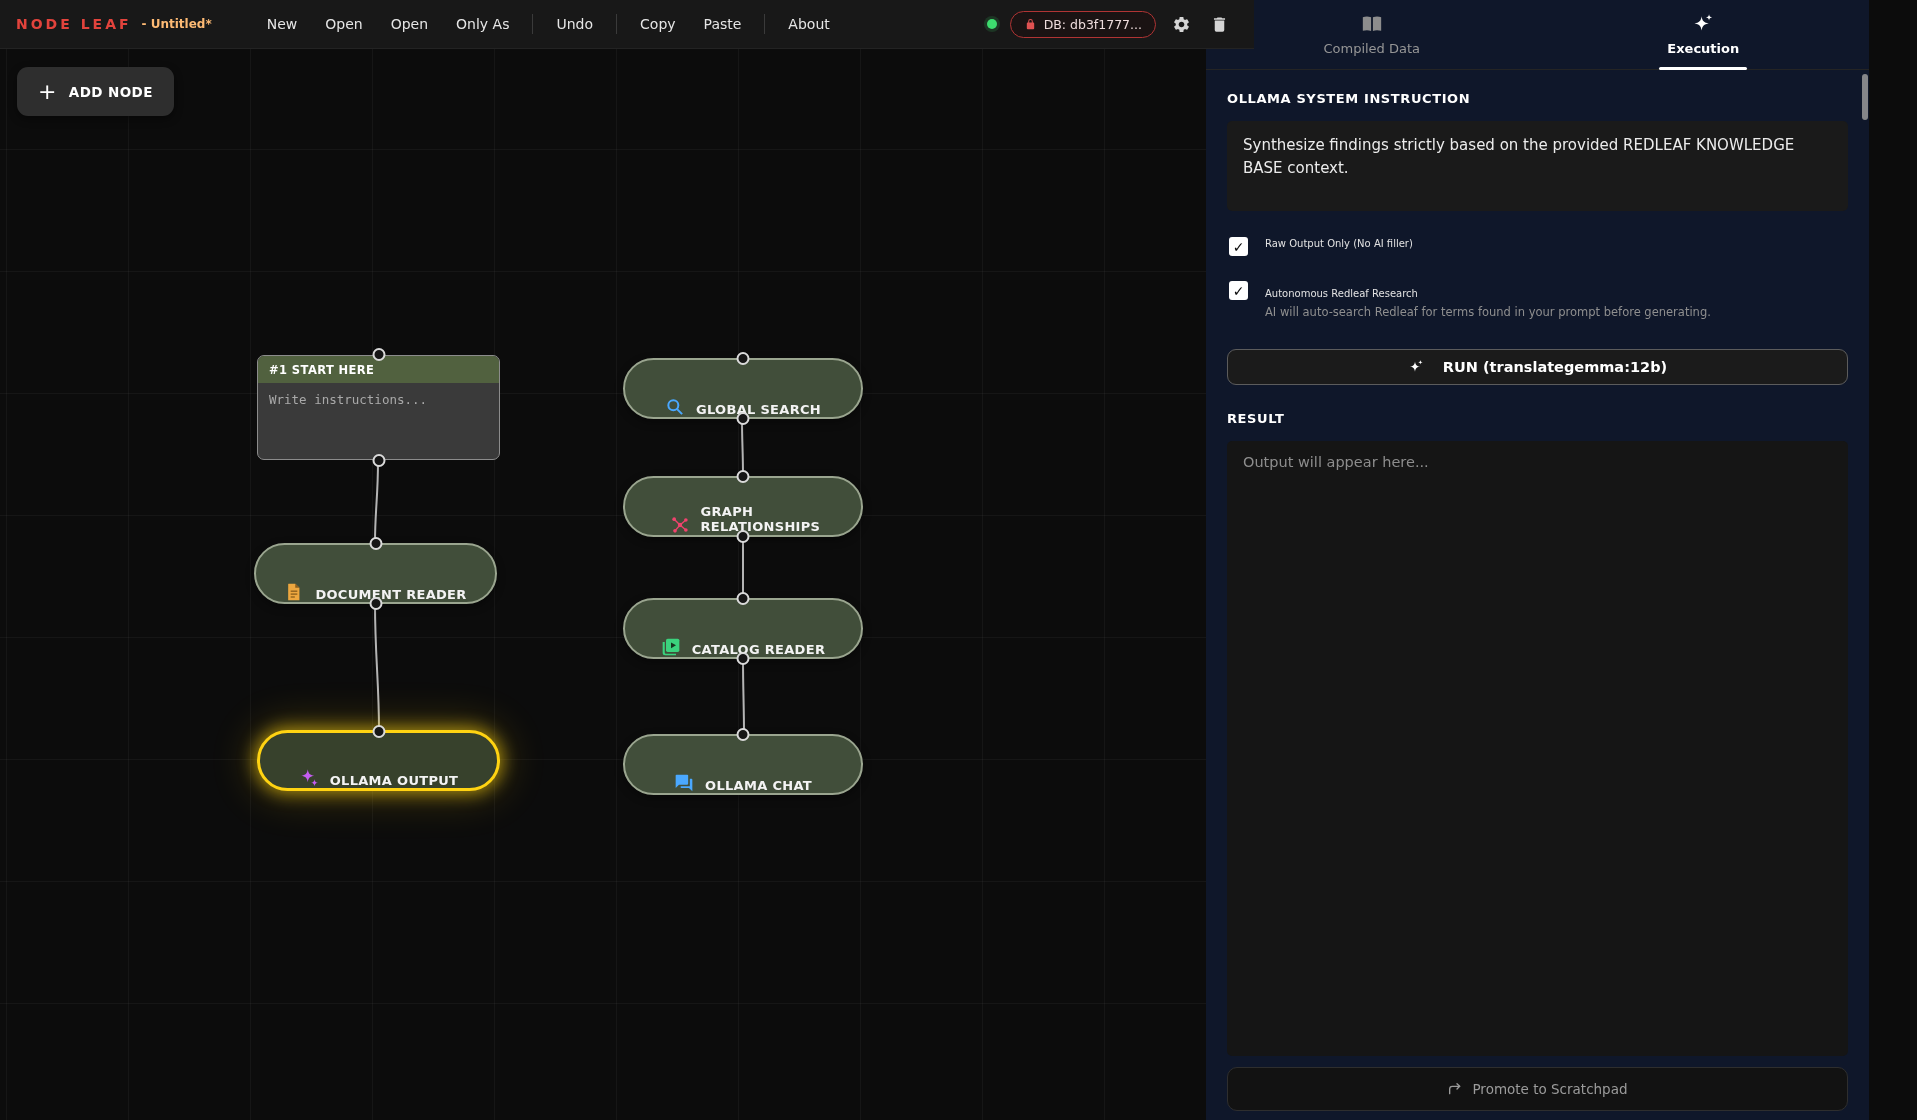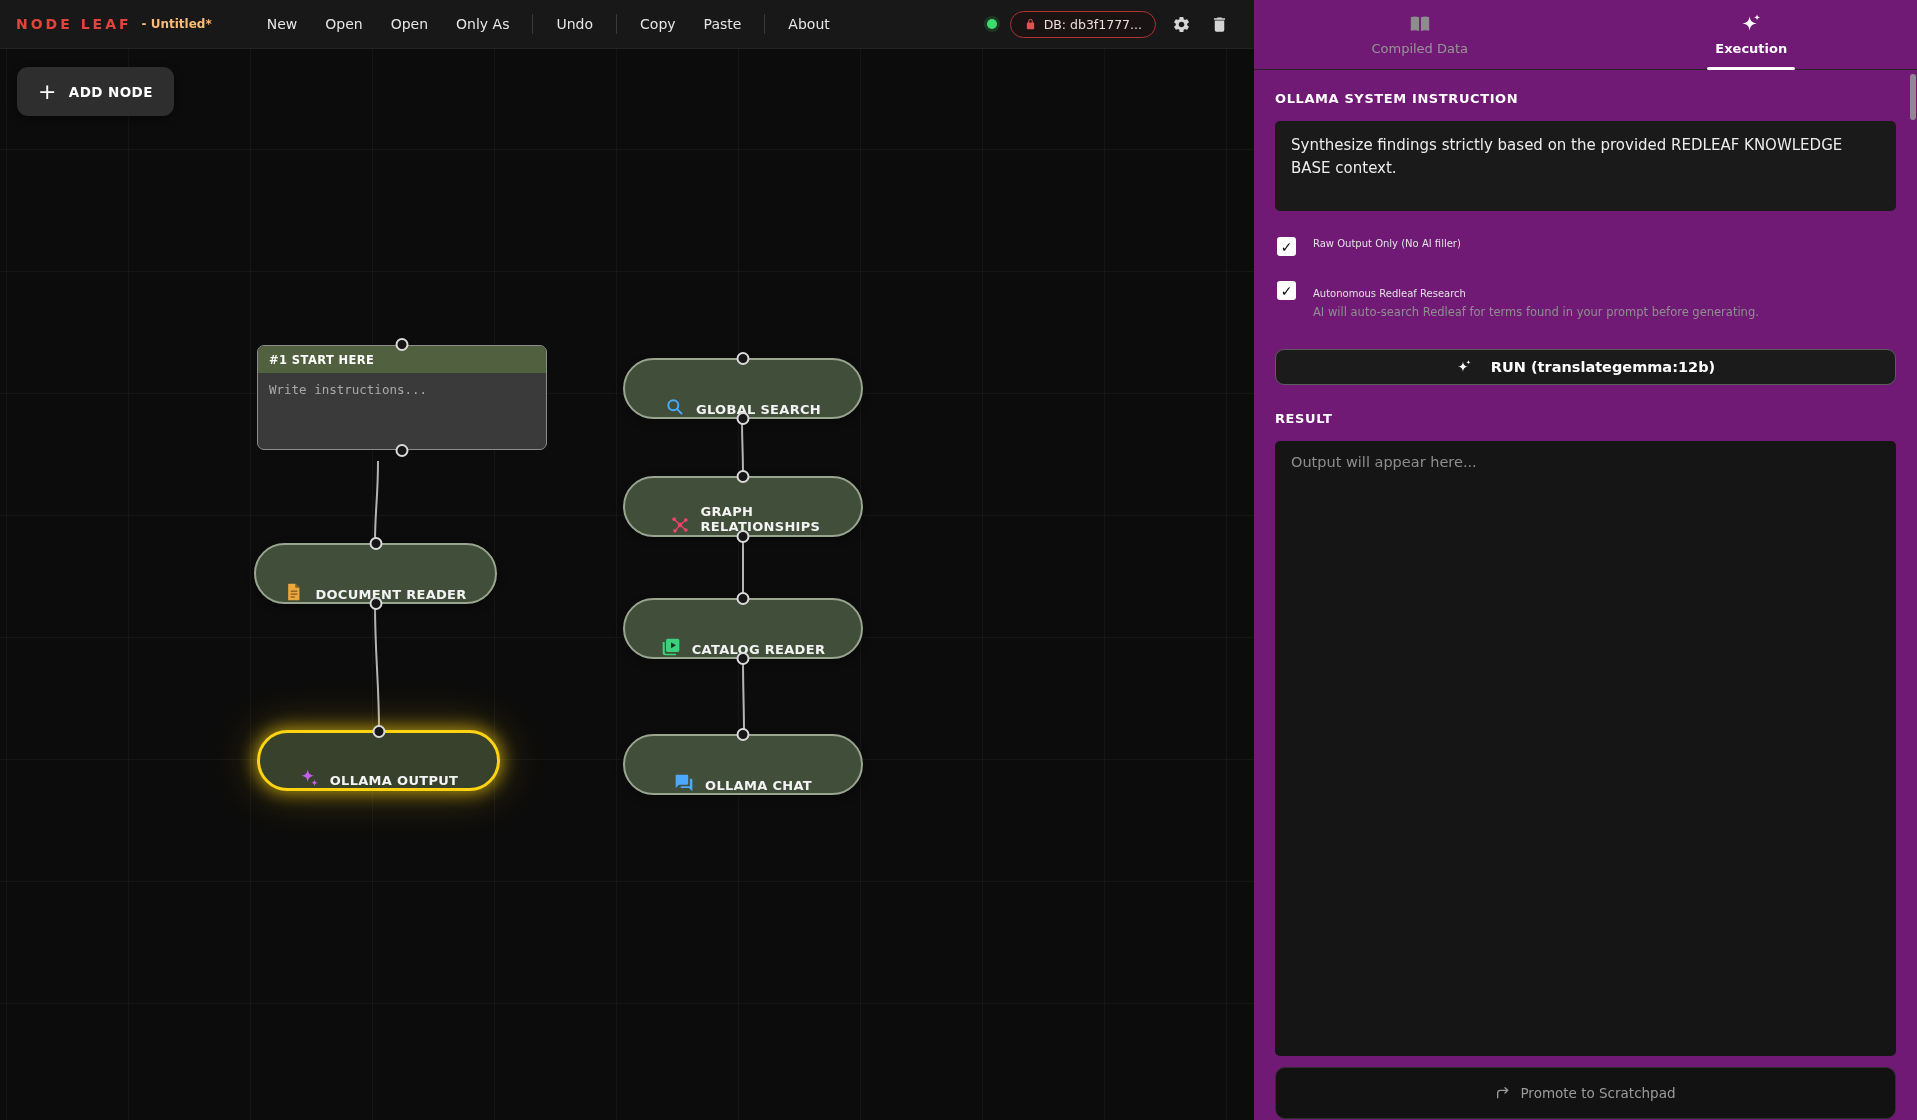--- a/index.html
+++ b/index.html
@@ -49,21 +49,21 @@
   .pill.highlight { border: 3px solid #ffd312; background: #37412c;
           box-shadow: 0 0 16px 3px rgba(255,211,18,.55), 0 0 42px 6px rgba(255,211,18,.22); }
   .pill .wrap2 { width: 116px; line-height: 1.2; text-align: left; }
 
   #node-start { background: #3a3a3a; border: 1px solid #8c8c8c; border-radius: 7px; cursor: grab; }
   .start-header { height: 27px; background: #51613f; border-radius: 6px 6px 0 0; display: flex; align-items: center;
                   padding: 0 11px; font-size: 11.5px; font-weight: 700; letter-spacing: .4px; color: #fff; }
   .start-body { padding: 9px 11px; font-family: "DejaVu Sans Mono", monospace; font-size: 12.5px; color: #a9a9a9; cursor: text; }
 
   
-  #panel { position: absolute; left: 1254px; top: 0; width: 663px; height: 1120px; background: #701a75; }
+  #panel { position: absolute; left: 1206px; top: 0; width: 663px; height: 1120px; background: #0f172a; }
   .tabs { display: flex; height: 70px; border-bottom: 1px solid #242424; position: relative; }
   .tab { flex: 1; display: flex; flex-direction: column; align-items: center; justify-content: center; gap: 6px;
          cursor: pointer; color: #969696; font-size: 13px; position: relative; }
   .tab.active { color: #fff; font-weight: 700; }
   .tab.active::after { content: ""; position: absolute; bottom: -1px; left: 50%; transform: translateX(-50%);
                        width: 88px; height: 3px; background: #fff; border-radius: 2px; }
   .scroll-thumb { position: absolute; right: 1px; top: 74px; width: 6px; height: 46px; background: #9a9a9a;
                   border-radius: 3px; opacity: .85; z-index: 6; cursor: grab; }
 
   .panel-body { padding: 21px; }
@@ -74,21 +74,21 @@
   .check-row.last { margin-bottom: 30px; }
   .checkbox { width: 19px; height: 19px; background: #fff; border-radius: 3px; display: flex; align-items: center;
               justify-content: center; color: #0a0a0a; font-size: 14px; font-weight: 900; flex: none; margin-top: -1px; }
   .check-label { font-size: 10px; color: #e2e2e2; }
   .check-sub { font-size: 11.5px; color: #8f8f8f; margin-top: 4px; }
   .run-btn { width: 100%; height: 36px; display: flex; align-items: center; justify-content: center; gap: 19px;
              background: #1b1b1b; border: 1px solid #5c5c5c; border-radius: 9px; color: #fff; font-size: 14.5px;
              font-weight: 600; cursor: pointer; font-family: inherit; }
   .panel-heading.result { margin-top: 26px; }
   .result-box { background: #151515; border-radius: 5px; height: 615px; padding: 13px 16px; font-size: 14.5px; color: #8d8d8d; }
-  .promote-btn { width: 100%; height: 52px; display: flex; align-items: center; justify-content: center; gap: 9px;
+  .promote-btn { width: 100%; height: 44px; display: flex; align-items: center; justify-content: center; gap: 9px;
                  background: #121212; border: 1px solid #2e2e2e; border-radius: 10px; color: #9b9b9b; font-size: 13.5px;
                  cursor: pointer; font-family: inherit; margin-top: 11px; }
 </style>
 </head>
 <body>
 
 <div id="app">
 
   <header id="topbar">
     <span class="logo">NODE LEAF</span>
@@ -141,21 +141,21 @@
     </button>
 
     <svg id="edges" width="1254" height="1071" viewBox="0 0 1254 1071">
       <path class="edge" d="M378 412 C378 448, 375 462, 375 494"></path>
       <path class="edge" d="M375 555 C375 606, 379 634, 379 681"></path>
       <path class="edge" d="M742 370 C742 393, 743 404, 743 427"></path>
       <path class="edge" d="M743 488 C743 512, 743 526, 743 549"></path>
       <path class="edge" d="M743 610 C743 640, 744 658, 744 685"></path>
     </svg>
 
-    <div class="node" id="node-start" style="left:257px; top:296px; width:290px; height:105px;">
+    <div class="node" id="node-start" style="left:257px; top:306px; width:243px; height:105px;">
       <span class="port top"></span>
       <div class="start-header">#1 START HERE</div>
       <div class="start-body">Write instructions...</div>
       <span class="port bottom"></span>
     </div>
 
     <div class="node pill" style="left:254px; top:494px; width:243px; height:61px;">
       <span class="port top"></span>
       <span class="nicon">
         <svg width="20" height="20" viewBox="0 0 24 24">

